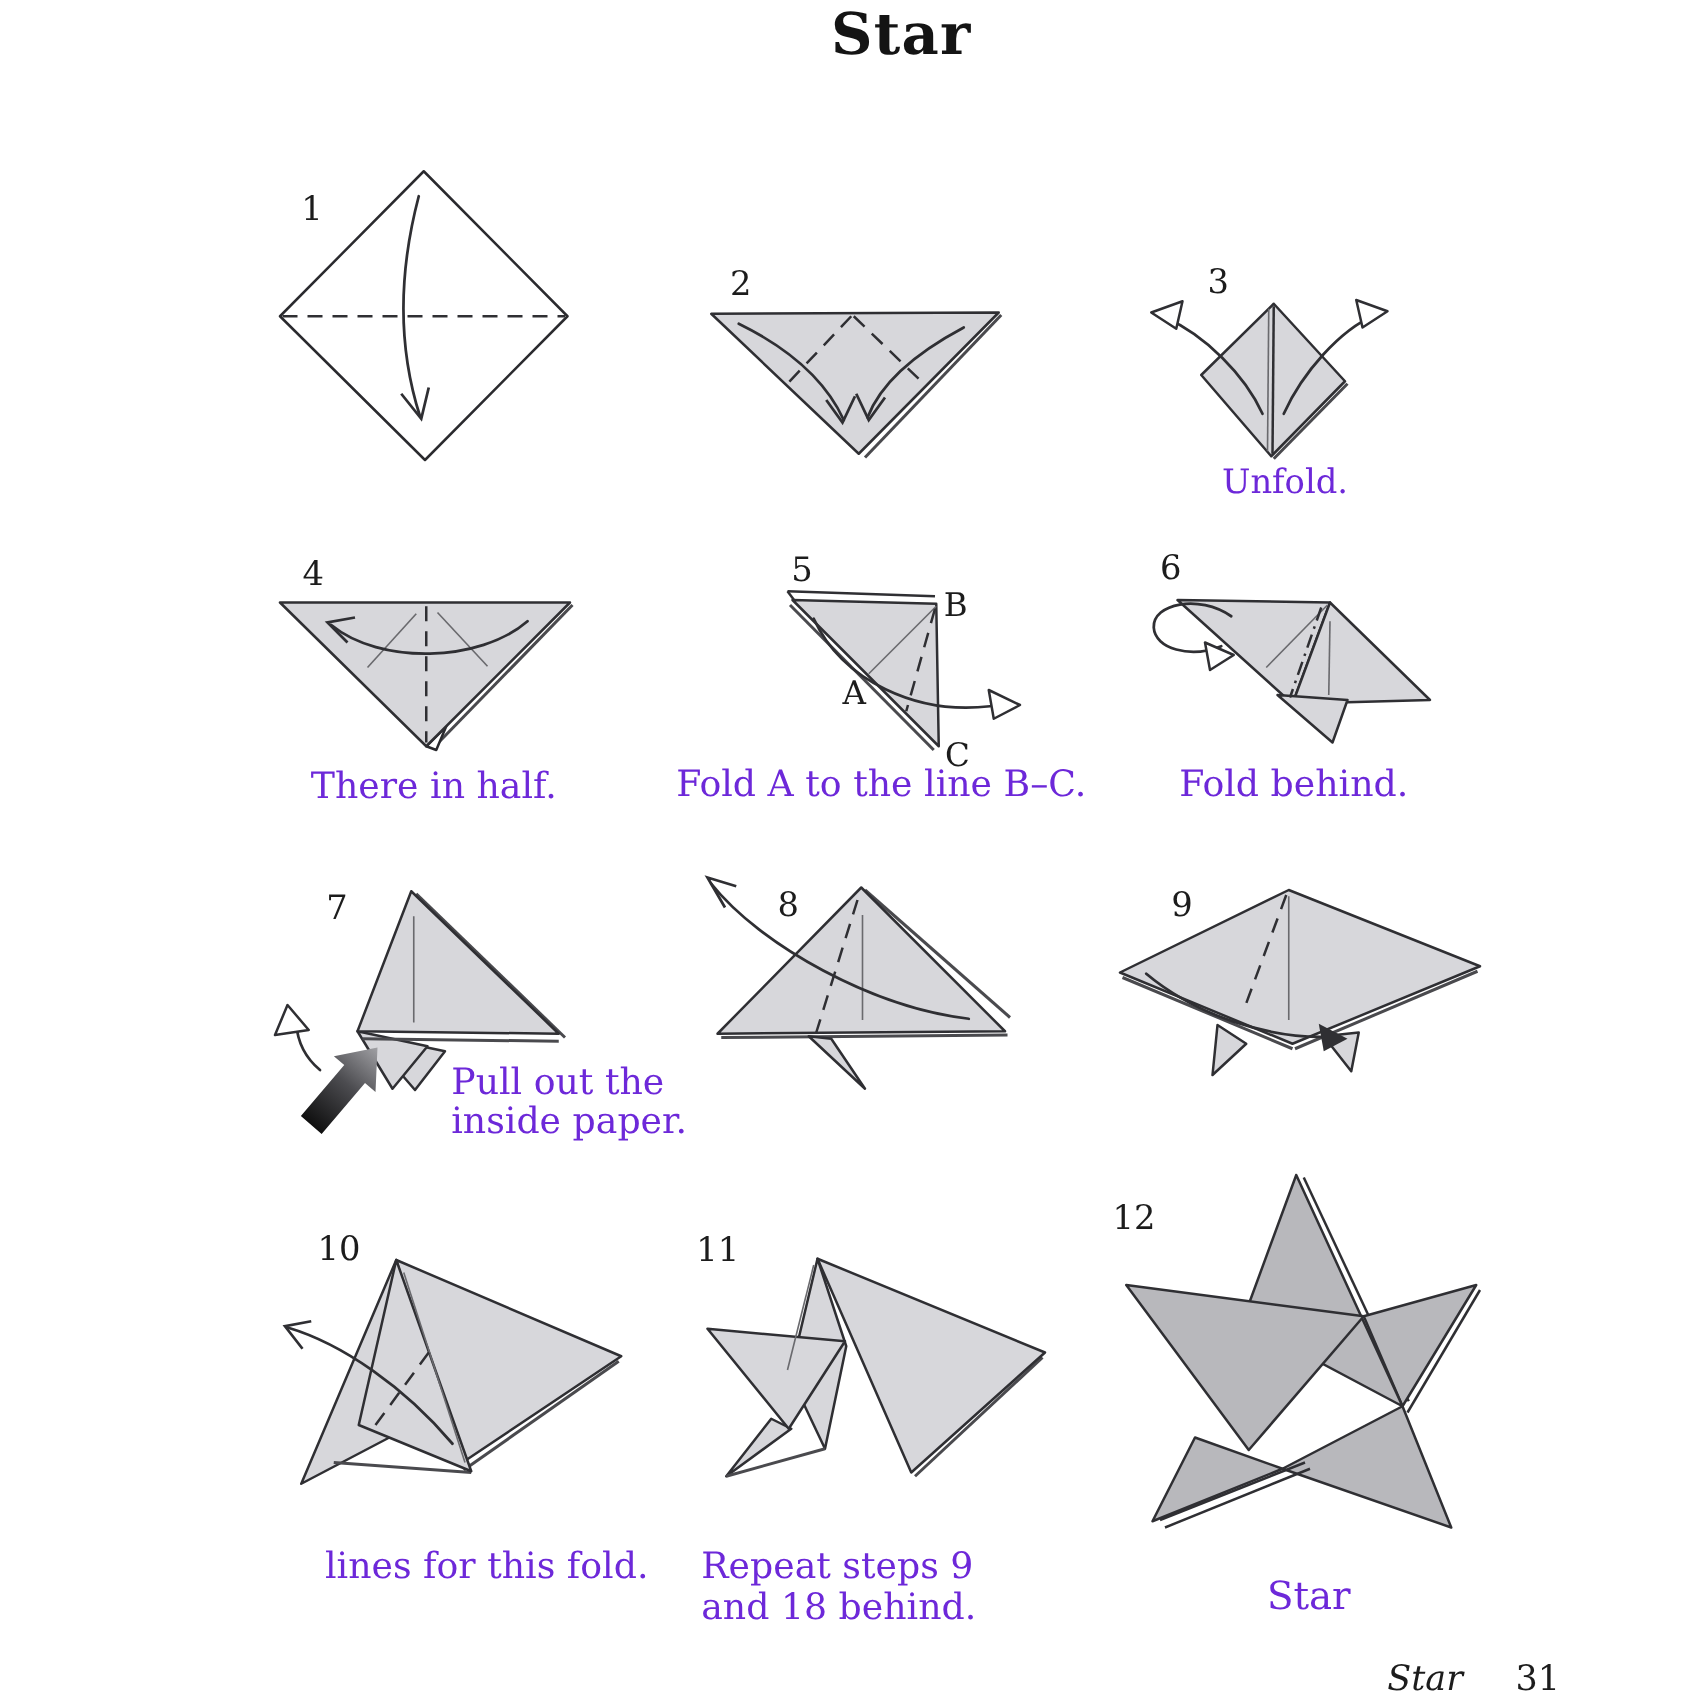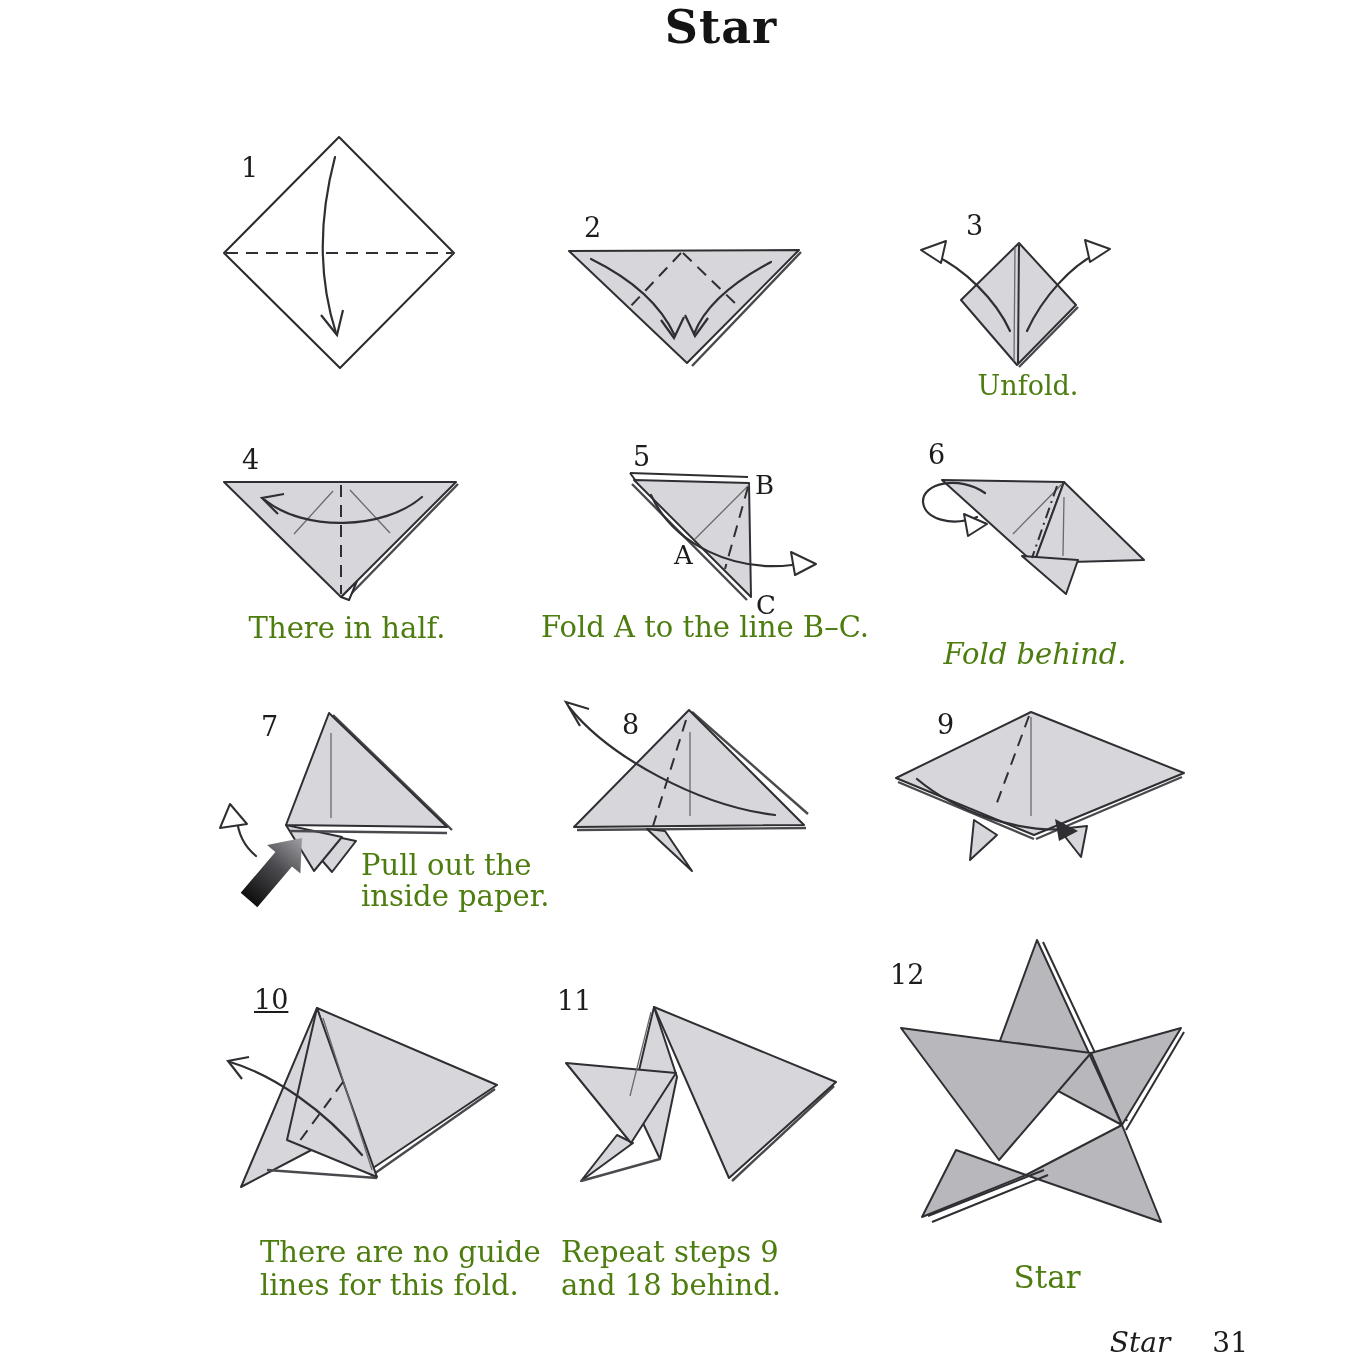--- a/index.html
+++ b/index.html
@@ -6,21 +6,21 @@
   .page{
     position:relative;width:1354px;height:1354px;background:#ffffff;overflow:hidden;
     font-family:"DejaVu Serif","Liberation Serif",serif;color:#141414;margin-left:44px;
   }
   .title{
     position:absolute;left:0;top:0;width:100%;text-align:center;
     font-size:46px;font-weight:bold;letter-spacing:1px;
   }
   .diagrams{position:absolute;left:0;top:0;}
   .step-num{position:absolute;font-size:27px;color:#1c1c1c;}
-  .caption{position:absolute;font-size:29px;line-height:33px;color:#4d7c0f;white-space:nowrap;}
+  .caption{position:absolute;font-size:29px;line-height:33px;color:#6d28d9;white-space:nowrap;}
   .caption.centered{transform:translateX(-50%);}
   .vertex-label{position:absolute;font-size:26px;color:#1c1c1c;}
   .footer{position:absolute;right:150px;top:1326px;font-size:28px;color:#1c1c1c;}
   .footer .book{font-style:italic;margin-right:42px;}
   
   .paper{fill:#d7d7db;stroke:#2f2f33;stroke-width:2;stroke-linejoin:round;}
   .paper-dk{fill:#b8b8bc;stroke:#2f2f33;stroke-width:2;stroke-linejoin:round;}
   .white-paper{fill:#ffffff;stroke:#2a2a2e;stroke-width:2;stroke-linejoin:round;}
   .ln{fill:none;stroke:#2f2f33;stroke-width:2;}
   .under{fill:none;stroke:#4a4a4e;stroke-width:2.4;}
@@ -182,46 +182,45 @@
 
   <div class="step-num" style="left:197px;top:152px;">1</div>
   <div class="step-num" style="left:540px;top:212px;">2</div>
   <div class="step-num" style="left:922px;top:210px;">3</div>
   <div class="step-num" style="left:198px;top:444px;">4</div>
   <div class="step-num" style="left:589px;top:441px;">5</div>
   <div class="step-num" style="left:884px;top:439px;">6</div>
   <div class="step-num" style="left:217px;top:711px;">7</div>
   <div class="step-num" style="left:578px;top:709px;">8</div>
   <div class="step-num" style="left:893px;top:709px;">9</div>
-  <div class="step-num" style="left:210px;top:984px;text-decoration:underline;">10</div>
+  <div class="step-num" style="left:210px;top:984px;">10</div>
   <div class="step-num" style="left:513px;top:985px;text-align:center;">11</div>
   <div class="step-num" style="left:846px;top:959px;">12</div>
 
   <div class="vertex-label" style="left:630px;top:540px;">A</div>
   <div class="vertex-label" style="left:711px;top:470px;">B</div>
   <div class="vertex-label" style="left:712px;top:590px;">C</div>
 
   <div class="caption centered" style="left:984px;top:369px;font-size:27px;">
     <div>Unfold.</div>
   </div>
   <div class="caption centered" style="left:303px;top:612px;">
     <div>There in half.</div>
   </div>
   <div class="caption centered" style="left:661px;top:611px;">
     <div>Fold A to the line B–C.</div>
   </div>
-  <div class="caption centered" style="left:991px;top:638px;font-style:italic;">
+  <div class="caption centered" style="left:991px;top:611px;">
     <div>Fold behind.</div>
   </div>
   <div class="caption" style="left:317px;top:850px;line-height:31px;">
     <div>Pull out the</div>
     <div>inside paper.</div>
   </div>
   <div class="caption" style="left:216px;top:1236px;">
-    <div>There are no guide</div>
     <div>lines for this fold.</div>
   </div>
   <div class="caption" style="left:517px;top:1236px;">
     <div>Repeat steps 9</div>
     <div>and 18 behind.</div>
   </div>
   <div class="caption centered" style="left:1003px;top:1261px;font-size:31px;">
     <div>Star</div>
   </div>
 

